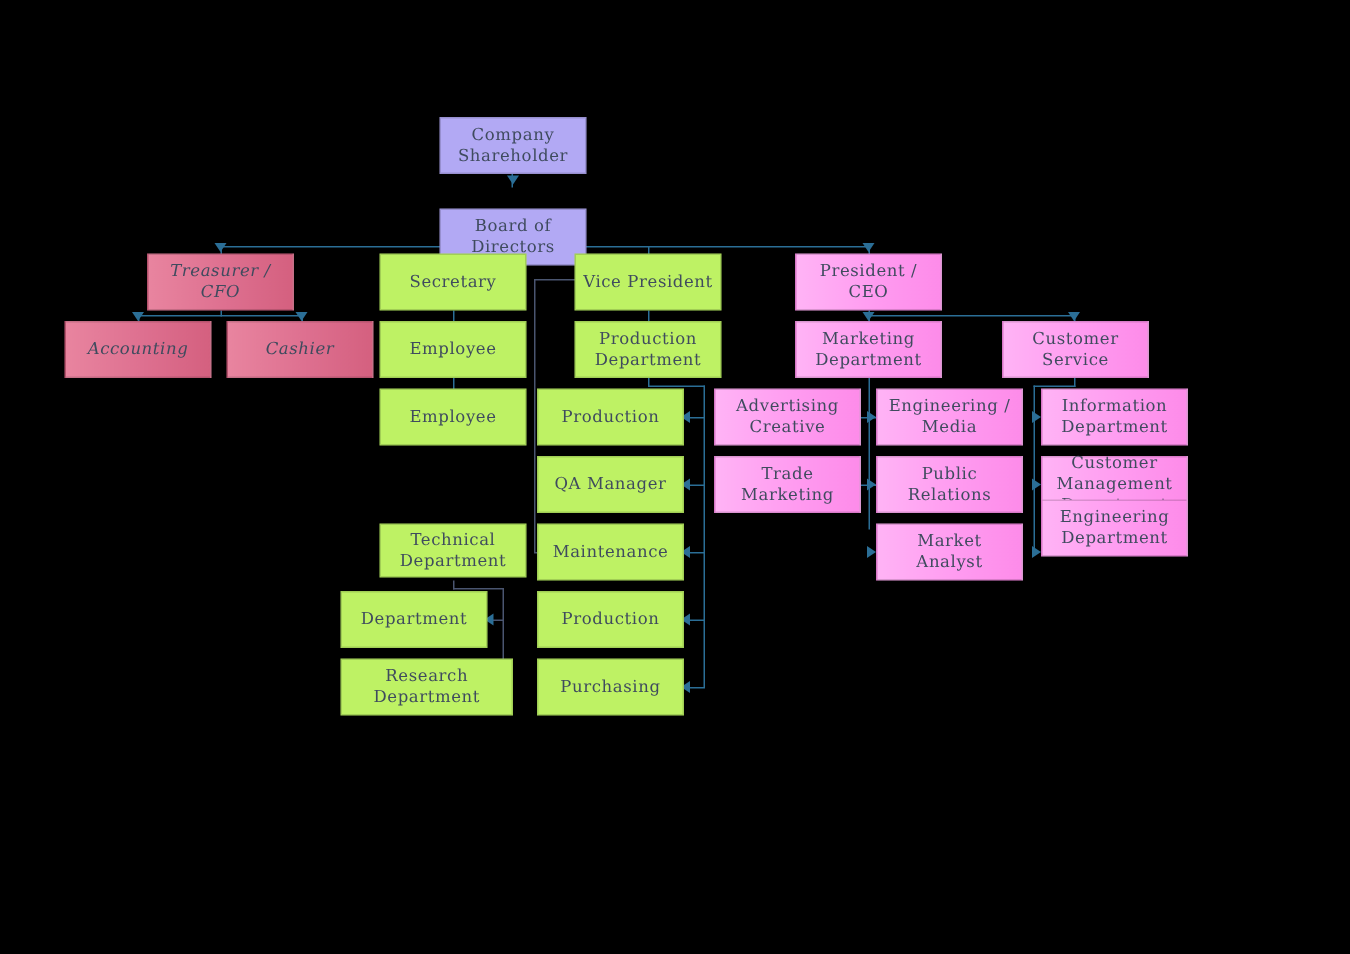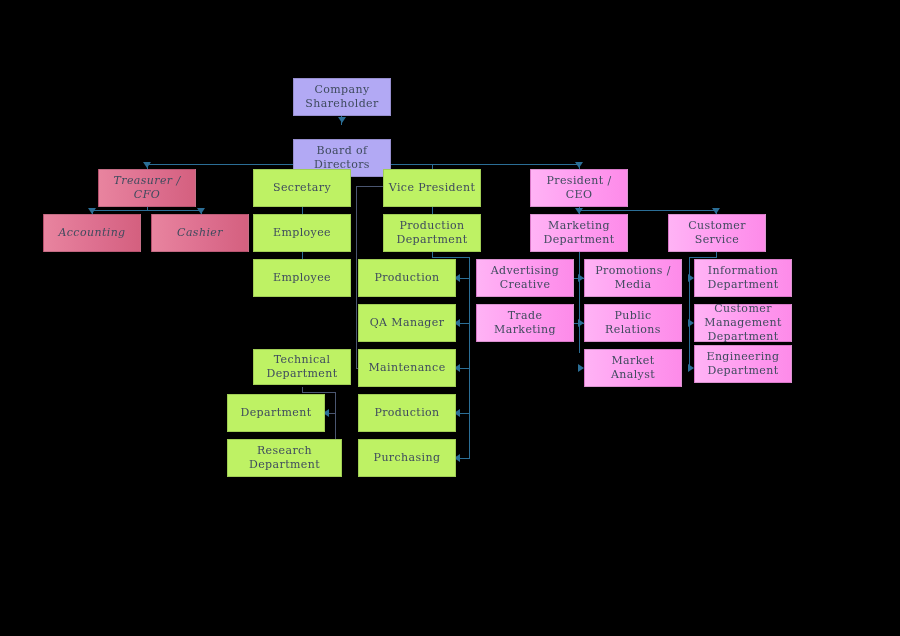--- a/index.html
+++ b/index.html
@@ -243,21 +243,21 @@
         </div>
       </div>
       <div class="node c-magenta" style="left: 476px; top: 259px; width: 98px; height: 38px;">
         <div>
           <span>Advertising</span>
           <span>Creative</span>
         </div>
       </div>
       <div class="node c-magenta" style="left: 584px; top: 259px; width: 98px; height: 38px;">
         <div>
-          <span>Promotions /</span>
+          <span>Engineering /</span>
           <span>Media</span>
         </div>
       </div>
       <div class="node c-magenta" style="left: 694px; top: 259px; width: 98px; height: 38px;">
         <div>
           <span>Information</span>
           <span>Department</span>
         </div>
       </div>
       <div class="node c-cyan" style="left: 358px; top: 304px; width: 98px; height: 38px;">
@@ -292,21 +292,21 @@
       <div class="node c-cyan" style="left: 358px; top: 349px; width: 98px; height: 38px;">
         <div>
           <span>Maintenance</span>
         </div>
       </div>
       <div class="node c-magenta" style="left: 584px; top: 349px; width: 98px; height: 38px;">
         <div>
           <span>Market Analyst</span>
         </div>
       </div>
-      <div class="node c-magenta" style="left: 694px; top: 345px; width: 98px; height: 38px;">
+      <div class="node c-magenta" style="left: 694px; top: 333px; width: 98px; height: 38px;">
         <div>
           <span>Engineering</span>
           <span>Department</span>
         </div>
       </div>
       <div class="node c-cyan" style="left: 227px; top: 394px; width: 98px; height: 38px;">
         <div>
           <span>Department</span>
         </div>
       </div>

